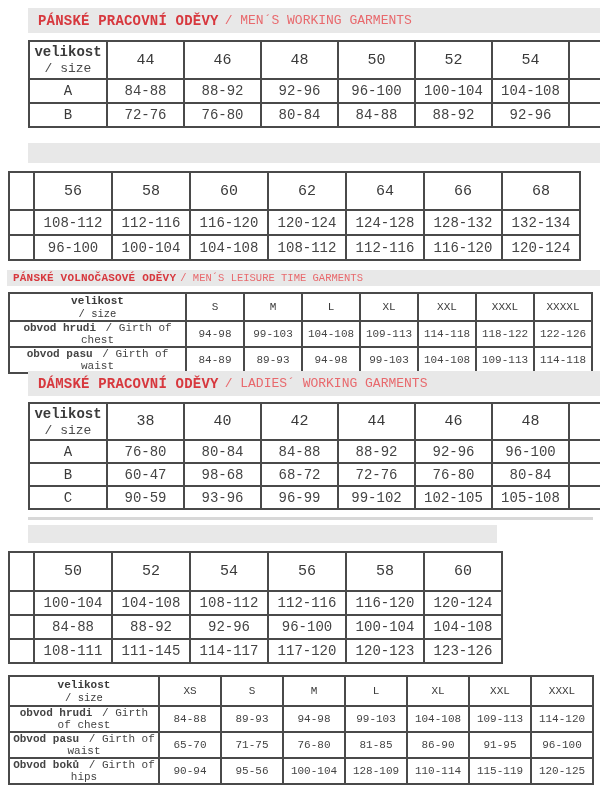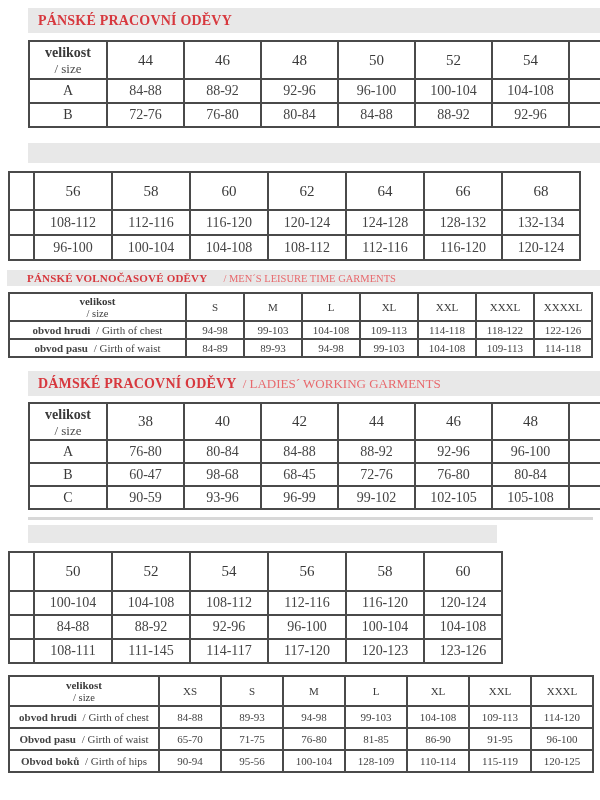--- a/index.html
+++ b/index.html
@@ -1,25 +1,25 @@
 <!DOCTYPE html>
 <html><head>
 <meta charset="utf-8">
 <style>
   html,body { margin:0; padding:0; background:#ffffff; }
   .page {
     position:relative; width:600px; height:800px; overflow:hidden;
-    background:#ffffff; font-family:Liberation Serif, serif; color:#3e3e3e;
+    background:#ffffff; font-family:Liberation Mono, monospace; color:#3e3e3e;
   }
   .bar { position:absolute; background:#e8e8e8; }
   .title-bar { display:flex; align-items:center; }
   .title-main { color:#d7383e; font-weight:700; font-size:14px; letter-spacing:0.2px; white-space:nowrap; }
   .title-sub  { color:#e8696d; font-weight:400; font-size:13px; margin-left:6px; white-space:nowrap; }
   .title-bar.small .title-main { font-size:11px; }
-  .title-bar.small .title-sub  { font-size:10.5px; margin-left:16px; }
+  .title-bar.small .title-sub  { font-size:10.5px; margin-left:4px; }
   .divider { position:absolute; background:#d8d8d8; }
 
   table.t { position:absolute; border-collapse:collapse; table-layout:fixed; }
   table.t th, table.t td {
     border:2px solid #4a4a4a; text-align:center; vertical-align:middle;
     padding:0; overflow:hidden; font-weight:400;
   }
   .t-big  { font-size:14px; }
   .t-big  th { font-size:15px; font-weight:700; color:#3a3a3a; }
   .t-big  td { font-size:14px; color:#444; }
@@ -33,20 +33,21 @@
   .rl-cz { font-weight:700; }
   .rl-en { font-weight:400; margin-left:3px; }
 </style>
 </head>
 <body>
 
 <div class="page">
 
   <div class="bar title-bar" style="left:28px; top:8px; width:572px; height:25px; padding-left:10px; box-sizing:border-box;">
     <span class="title-main">PÁNSKÉ PRACOVNÍ ODĚVY</span>
+    <span class="title-sub">/ MEN´S WORKING GARMENTS</span>
   </div>
 
   <table class="t t-big" style="left:28px; top:40px; width:575px;">
     <colgroup>
         <col style="width:78px">
         <col style="width:77px">
         <col style="width:77px">
         <col style="width:77px">
         <col style="width:77px">
         <col style="width:77px">
@@ -130,21 +131,21 @@
       <td>100-104</td>
       <td>104-108</td>
       <td>108-112</td>
       <td>112-116</td>
       <td>116-120</td>
       <td>120-124</td>
     </tr>
   </tbody>
     </table>
 
-  <div class="bar title-bar small" style="left:7px; top:270px; width:593px; height:16px; padding-left:20px; box-sizing:border-box;">
+  <div class="bar title-bar small" style="left:7px; top:270px; width:593px; height:16px; padding-left:6px; box-sizing:border-box;">
     <span class="title-main">PÁNSKÉ VOLNOČASOVÉ ODĚVY</span>
     <span class="title-sub">/ MEN´S LEISURE TIME GARMENTS</span>
   </div>
 
   <table class="t t-small" style="left:8px; top:292px; width:583px;">
     <colgroup>
         <col style="width:177px">
         <col style="width:58px">
         <col style="width:58px">
         <col style="width:58px">
@@ -233,21 +234,21 @@
       <td>84-88</td>
       <td>88-92</td>
       <td>92-96</td>
       <td>96-100</td>
       <td></td>
     </tr>
     <tr style="height:23px">
       <th style="font-size:14px">B</th>
       <td>60-47</td>
       <td>98-68</td>
-      <td>68-45</td>
+      <td>68-72</td>
       <td>72-76</td>
       <td>76-80</td>
       <td>80-84</td>
       <td></td>
     </tr>
     <tr style="height:23px">
       <th style="font-size:14px">C</th>
       <td>90-59</td>
       <td>93-96</td>
       <td>96-99</td>

